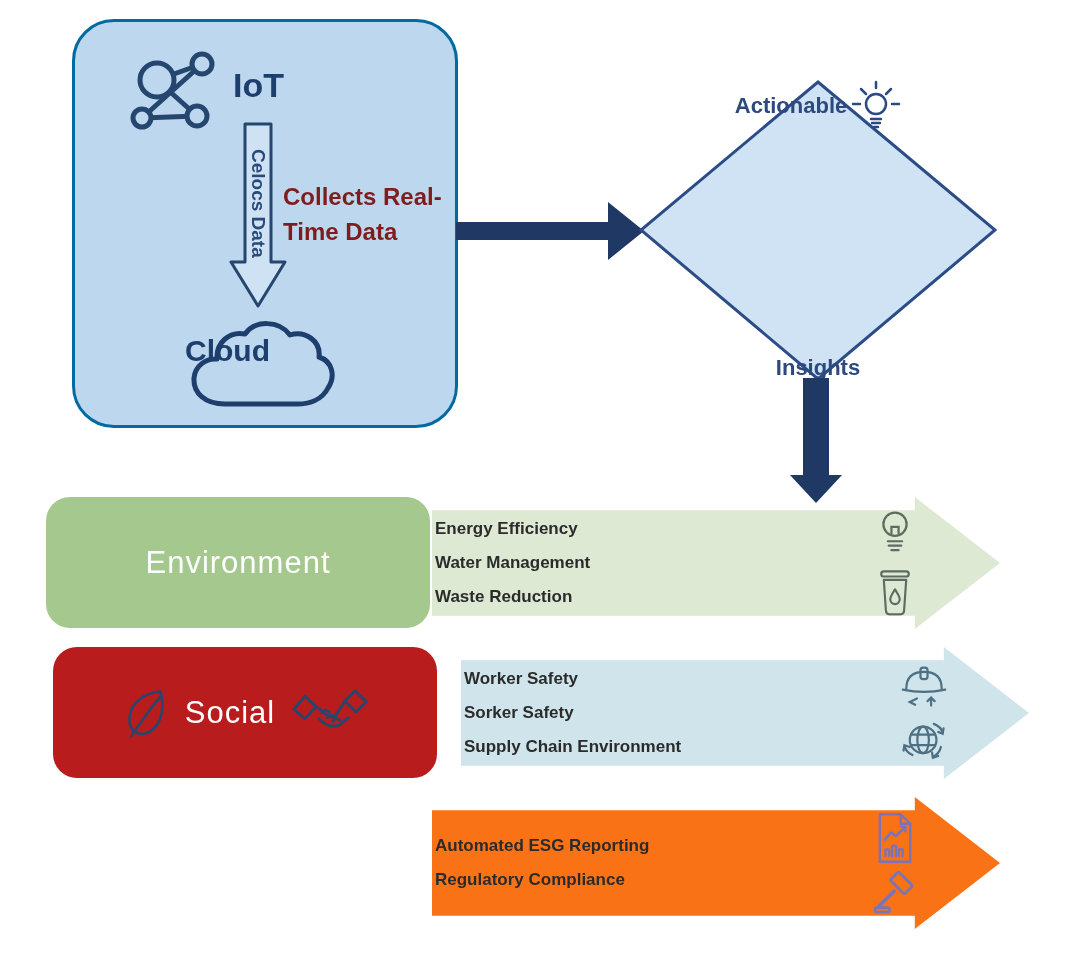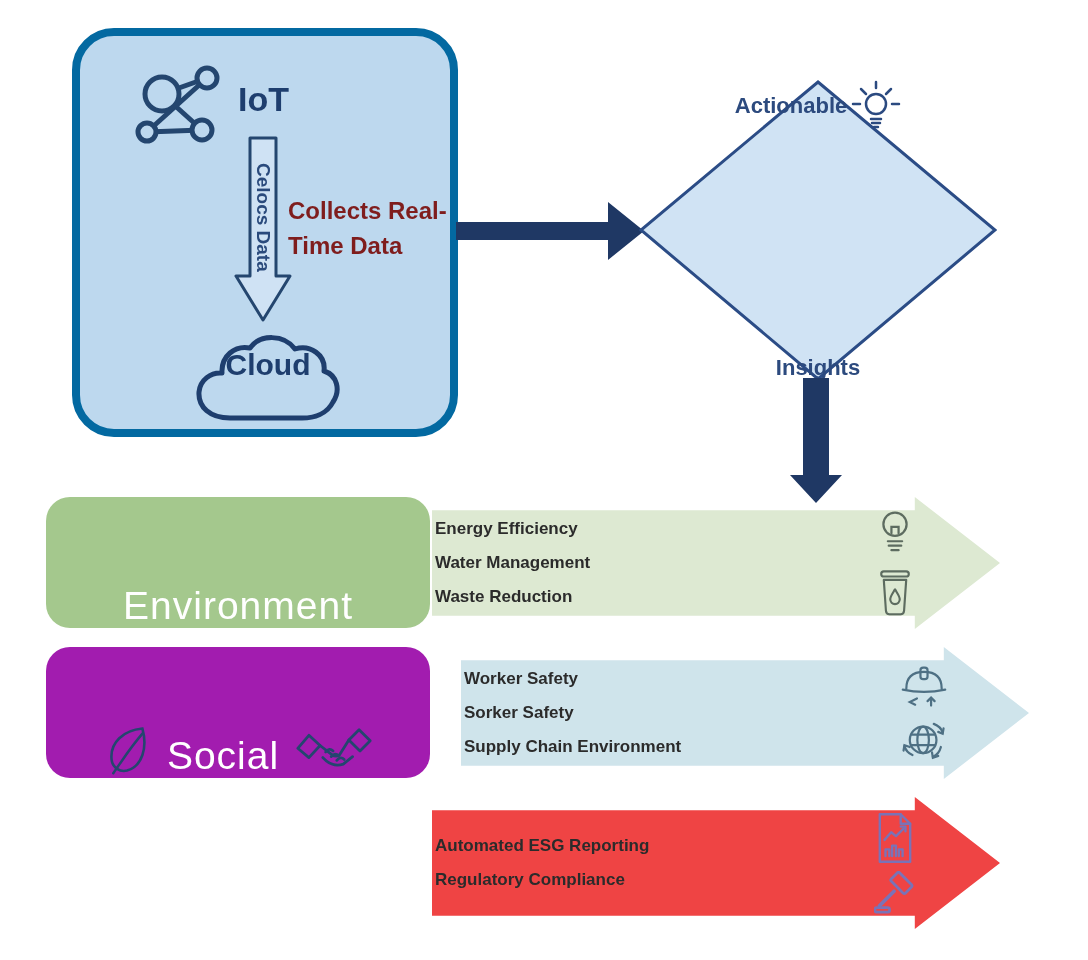--- a/index.html
+++ b/index.html
@@ -4,62 +4,62 @@
 <style>
   html,body { margin:0; padding:0; background:#ffffff; }
   .canvas {
     position:relative; width:1088px; height:960px; background:#ffffff;
     font-family:"Liberation Sans", sans-serif; overflow:hidden;
   }
   .abs { position:absolute; }
 
   
   .iot-box {
-    left:72px; top:28px; width:386px; height:409px; box-sizing:border-box;
-    background:#bdd8ee; border:8px solid #0369a1; border-radius:42px;
+    left:72px; top:19px; width:386px; height:409px; box-sizing:border-box;
+    background:#bdd8ee; border:3px solid #0369a1; border-radius:42px;
   }
   .iot-title { left:158px; top:44px; font-size:34px; font-weight:bold; color:#1e3e6e; }
   .net-icon { left:52px; top:28px; }
   .varrow-svg { left:150px; top:100px; }
   .varrow-label {
     left:150px; top:106px; width:66px; height:150px;
     display:flex; align-items:center; justify-content:center;
     writing-mode:vertical-rl; text-orientation:mixed;
     font-size:19px; font-weight:bold; color:#2a4a7c; white-space:nowrap;
   }
   .collects-label {
     left:208px; top:158px; width:206px;
     font-size:24px; font-weight:600; color:#7f1d1d; line-height:1.45;
   }
   .cloud-wrap { left:110px; top:282px; width:156px; height:108px; }
   .cloud-wrap svg { position:absolute; left:0; top:0; }
   .cloud-label {
-    position:absolute; left:0; top:30px; width:100%; text-align:center;
+    position:absolute; left:0; top:30px; width:100%; 
     font-size:30px; font-weight:bold; color:#1e3e6e;
   }
 
   
   .h-arrow { left:456px; top:200px; }
   .d-arrow { left:788px; top:378px; }
 
   
   .diamond-svg { left:639px; top:80px; }
   .diamond-text {
     left:639px; top:80px; width:358px; height:301px;
     display:flex; flex-direction:column; align-items:center; justify-content:space-between;
     color:#2c4a7e; font-size:22px; font-weight:bold; line-height:1.25;
   }
   .diamond-line1 { display:flex; align-items:center; gap:4px; }
 
   
   .row { left:0; width:1088px; height:132px; }
   .row-label {
     position:absolute; left:46px; top:0; width:384px; height:131px;
-    border-radius:24px; display:flex; align-items:flex-end; justify-content:center;
-    gap:16px; color:#ffffff; font-size:39px; letter-spacing:1px;
+    border-radius:24px; display:flex; align-items:center; justify-content:center;
+    gap:16px; color:#ffffff; font-size:31px; letter-spacing:1px;
   }
   .row-band {
     position:absolute; left:432px; top:0; width:568px; height:132px;
     clip-path:polygon(0 10%, 85% 10%, 85% 0%, 100% 50%, 85% 100%, 85% 90%, 0 90%);
   }
   .band-items {
     position:absolute; left:3px; top:50%; transform:translateY(-50%);
     font-size:17px; font-weight:600; color:#2b2b2b; line-height:34px; white-space:nowrap;
   }
   .band-icons {
@@ -158,21 +158,21 @@
             <rect x="6" y="5" width="32" height="6" rx="3"></rect>
             <path d="M9 15 L11.5 51 Q12 55 15.5 55 L28.5 55 Q32 55 32.5 51 L35 15 Z"></path>
             <path d="M22 26 C19 31 16.5 34 16.5 37.5 A5.5 5.5 0 0 0 27.5 37.5 C27.5 34 25 31 22 26 Z"></path>
           </g>
         </svg>
       </div>
     </div>
   </div>
 
   <div class="abs row" style="top:647px">
-    <div class="row-label" style="background: #a21caf;">
+    <div class="row-label" style="background: #b91c1c; margin-left: 7px;">
       <svg width="48" height="56" viewBox="0 0 56 62">
         <g fill="none" stroke="#24466f" stroke-width="3" stroke-linecap="round">
           <path d="M46 6 C24 8 8 22 10 42 C11 52 20 57 28 55 C46 50 52 28 46 6 Z"></path>
           <path d="M12 58 C22 44 32 28 46 12"></path>
         </g>
       </svg>
       <span>Social</span>
       <svg width="78" height="52" viewBox="0 0 84 56">
         <g fill="none" stroke="#24466f" stroke-width="3" stroke-linejoin="round" stroke-linecap="round">
           <path d="M3 24 L15 10 L27 21 L15 34 Z"></path>
@@ -214,21 +214,21 @@
             <polyline points="36,40 37,46 43,44"></polyline>
             <path d="M14 43 Q7 40 5 33"></path>
             <polyline points="4,38 5,32 11,34"></polyline>
           </g>
         </svg>
       </div>
     </div>
   </div>
 
   <div class="abs row" style="top:797px">
-    <div class="row-band" style="background: #ef4444;">
+    <div class="row-band" style="background: #f97316;">
       <div class="band-items">
         <div>Automated ESG Reporting</div>
         <div>Regulatory Compliance</div>
       </div>
       <div class="band-icons">
         <svg width="38" height="52" viewBox="0 0 40 54">
           <g fill="none" stroke="#7a73b7" stroke-width="2.5" stroke-linejoin="round" stroke-linecap="round">
             <path d="M4 2 H26 L36 12 V52 H4 Z"></path>
             <path d="M26 2 V12 H36"></path>
             <polyline points="9,29 16,21 21,25 30,16"></polyline>

